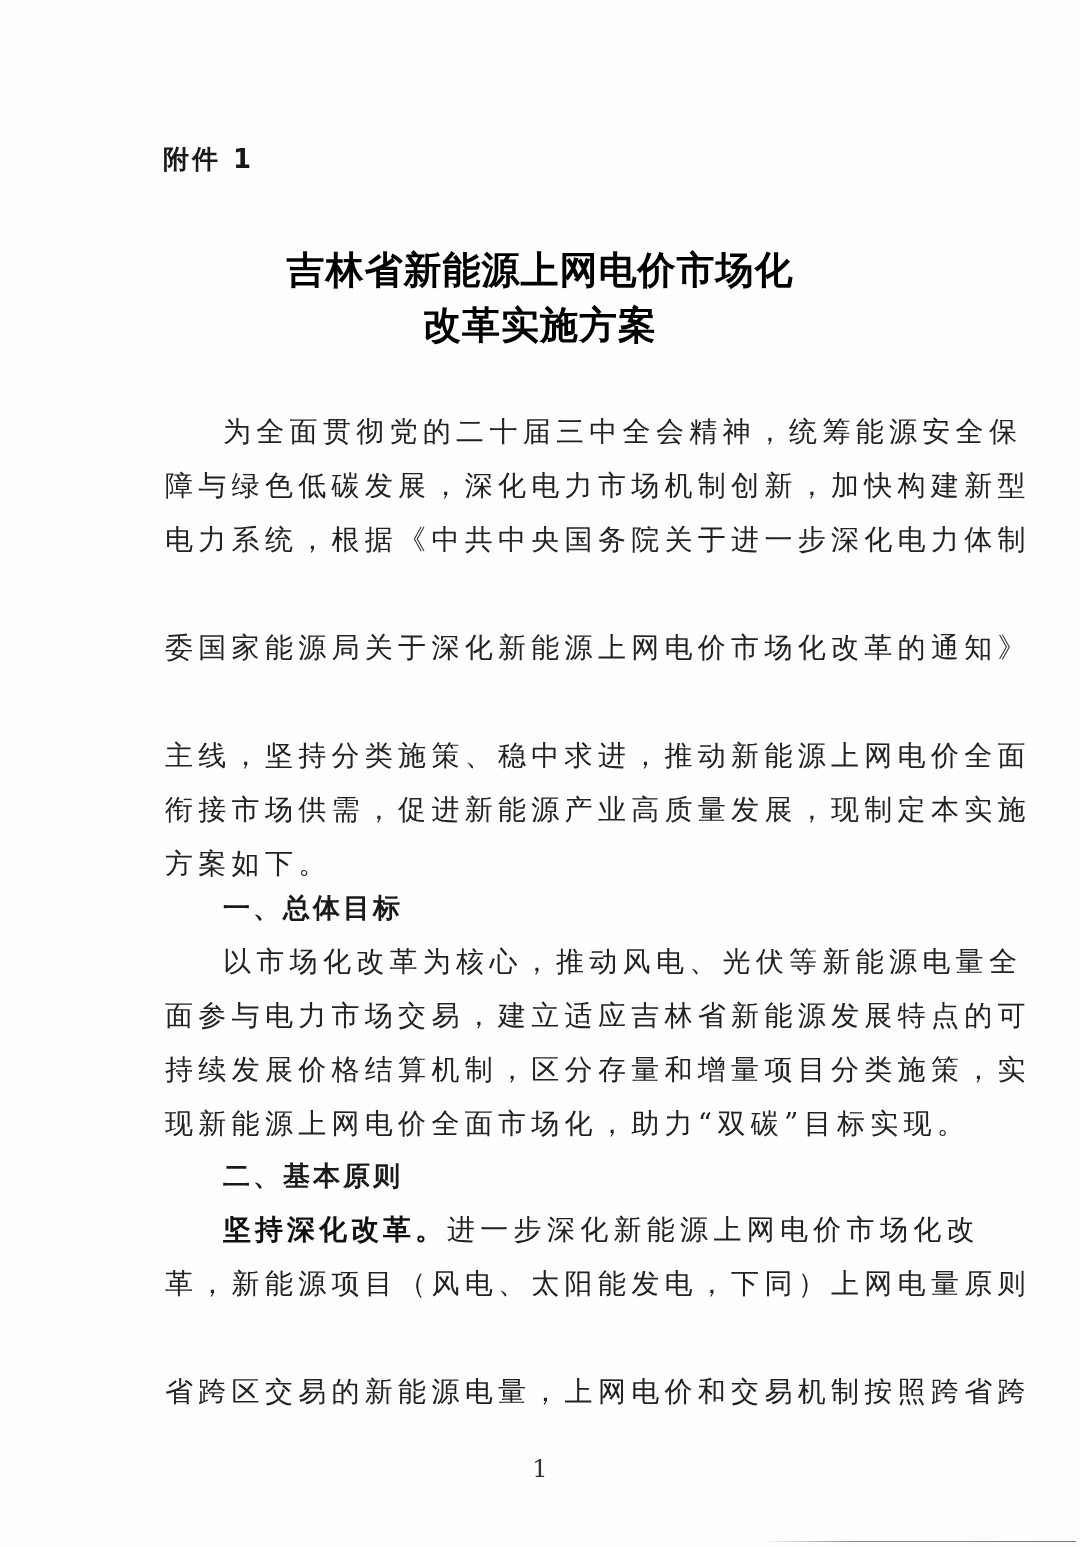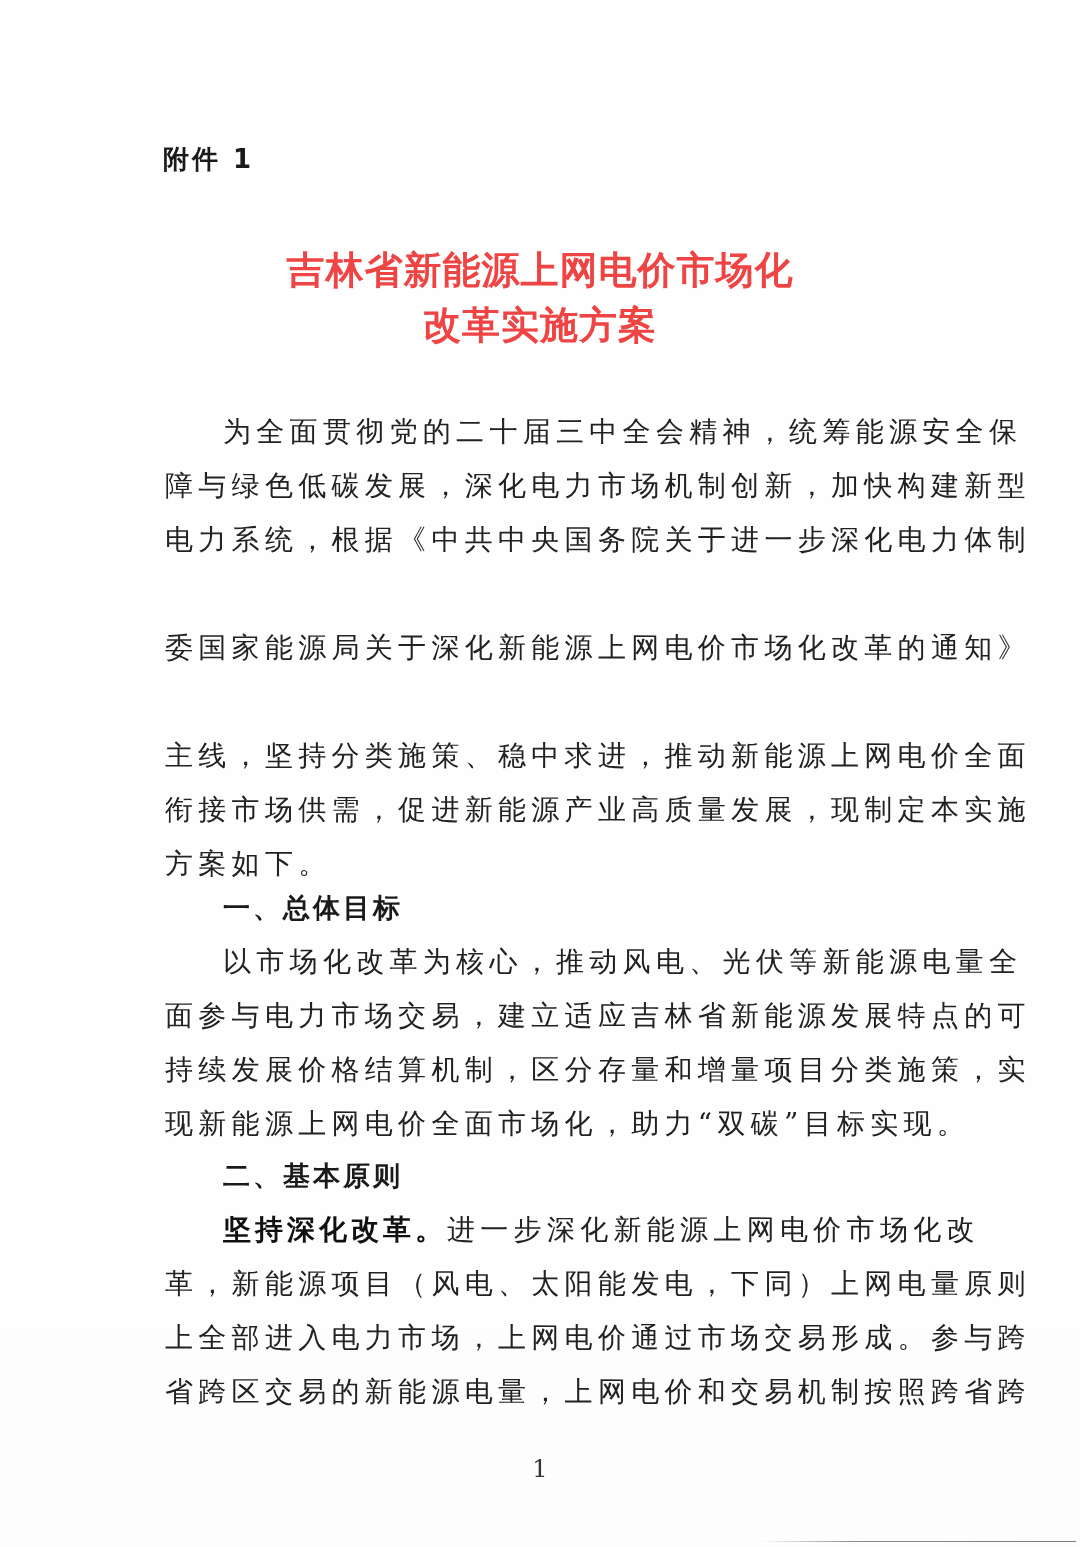--- a/index.html
+++ b/index.html
@@ -34,21 +34,21 @@
   }
   .title {
     position: absolute;
     left: 0;
     width: 1080px;
     text-align: center;
     font-family: "DejaVu Serif", "Liberation Serif", serif;
     font-weight: bold;
     font-size: 38px;
     letter-spacing: 1px;
-    color: #ef4444;
+    color: #000000;
   }
   .title.line1 { top: 245px; left: 0px; }
   .title.line2 { top: 300px; left: 0px; }
   .body-line {
     position: absolute;
     left: 165px;
     width: 752px;
     font-size: 28px;
     height: 40px;
     line-height: 40px;
@@ -115,19 +115,18 @@
 
   <div class="heading-line" style="top:888px">一、总体目标</div>
   <div class="body-line" style="top:996px">面参与电力市场交易，建立适应吉林省新能源发展特点的可</div>
   <div class="body-line indent" style="top:942px">以市场化改革为核心，推动风电、光伏等新能源电量全</div>
   <div class="body-line" style="top:1050px">持续发展价格结算机制，区分存量和增量项目分类施策，实</div>
   <div class="body-line last" style="top:1104px">现新能源上网电价全面市场化，助力“双碳”目标实现。</div>
 
   <div class="heading-line" style="top:1156px">二、基本原则</div>
   <div class="body-line indent" style="top:1210px"><span class="lead-bold">坚持深化改革。</span><span>进一步深化新能源上网电价市场化改</span></div>
   <div class="body-line" style="top:1264px">革，新能源项目（风电、太阳能发电，下同）上网电量原则</div>
-  <div class="body-line" style="top:1318px">上全部进入电力市场，上网电价通过市场交易形成。参与跨</div>
   <div class="body-line" style="top:1372px">省跨区交易的新能源电量，上网电价和交易机制按照跨省跨</div>
 
   <div class="page-number">1</div>
 
   <div class="scan-line"></div>
 </div>
 
 </body></html>

